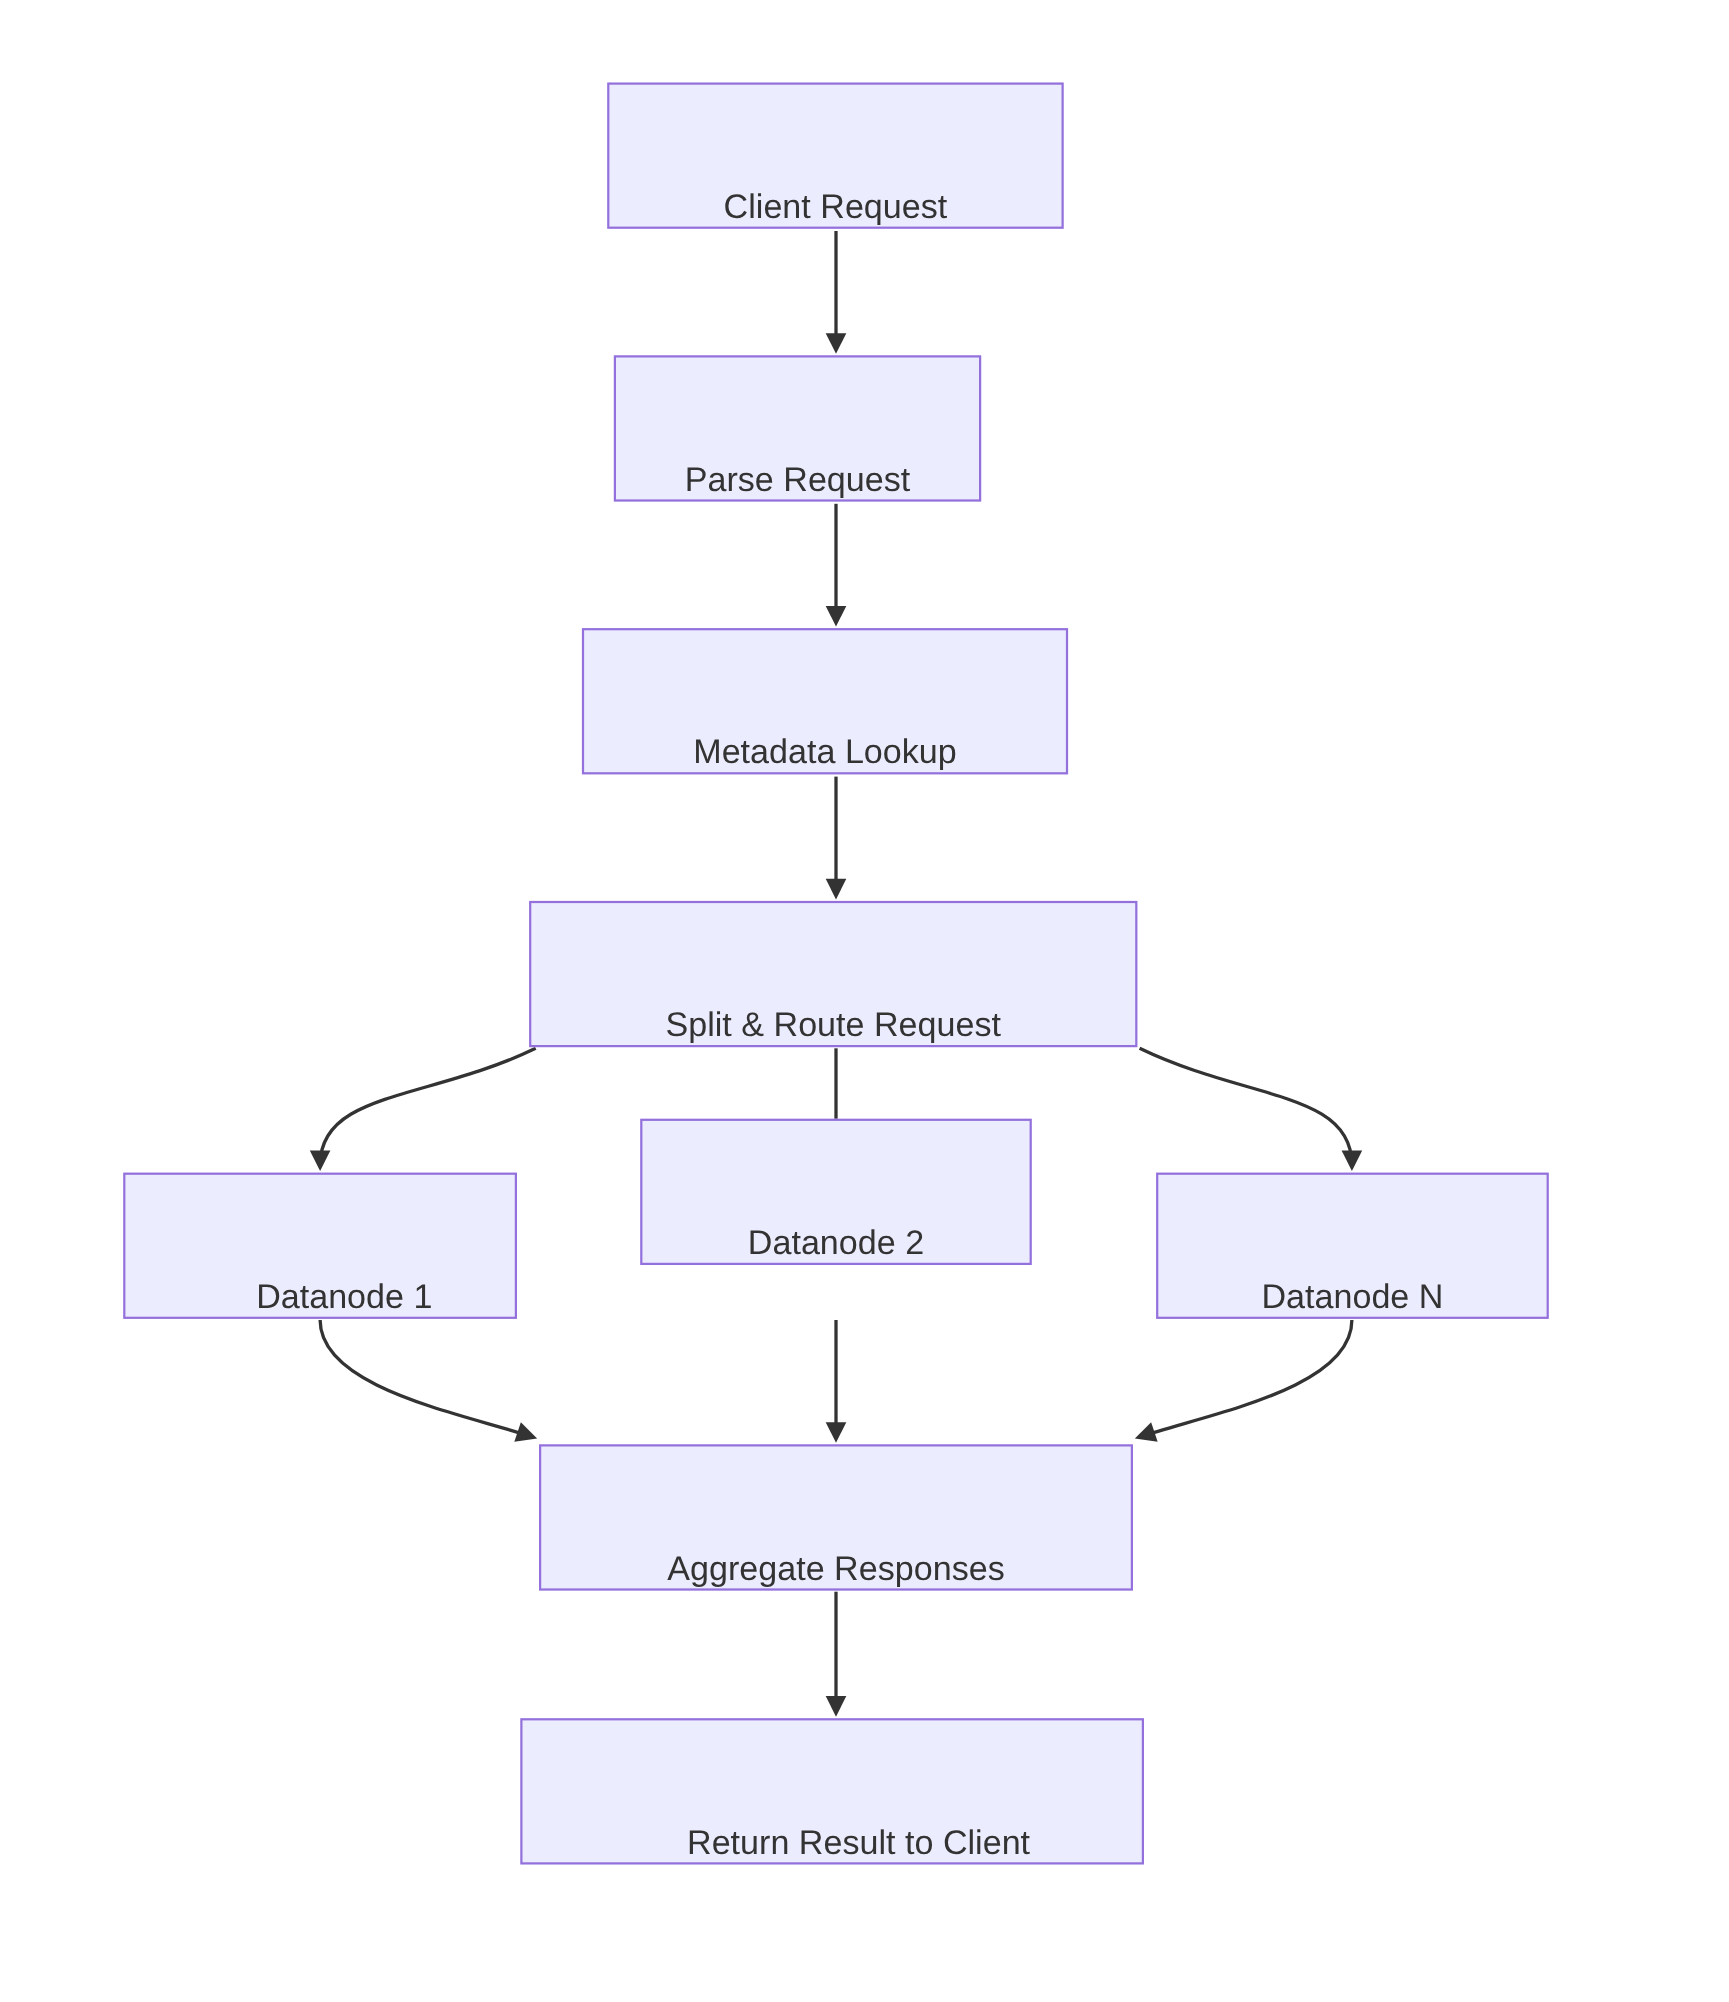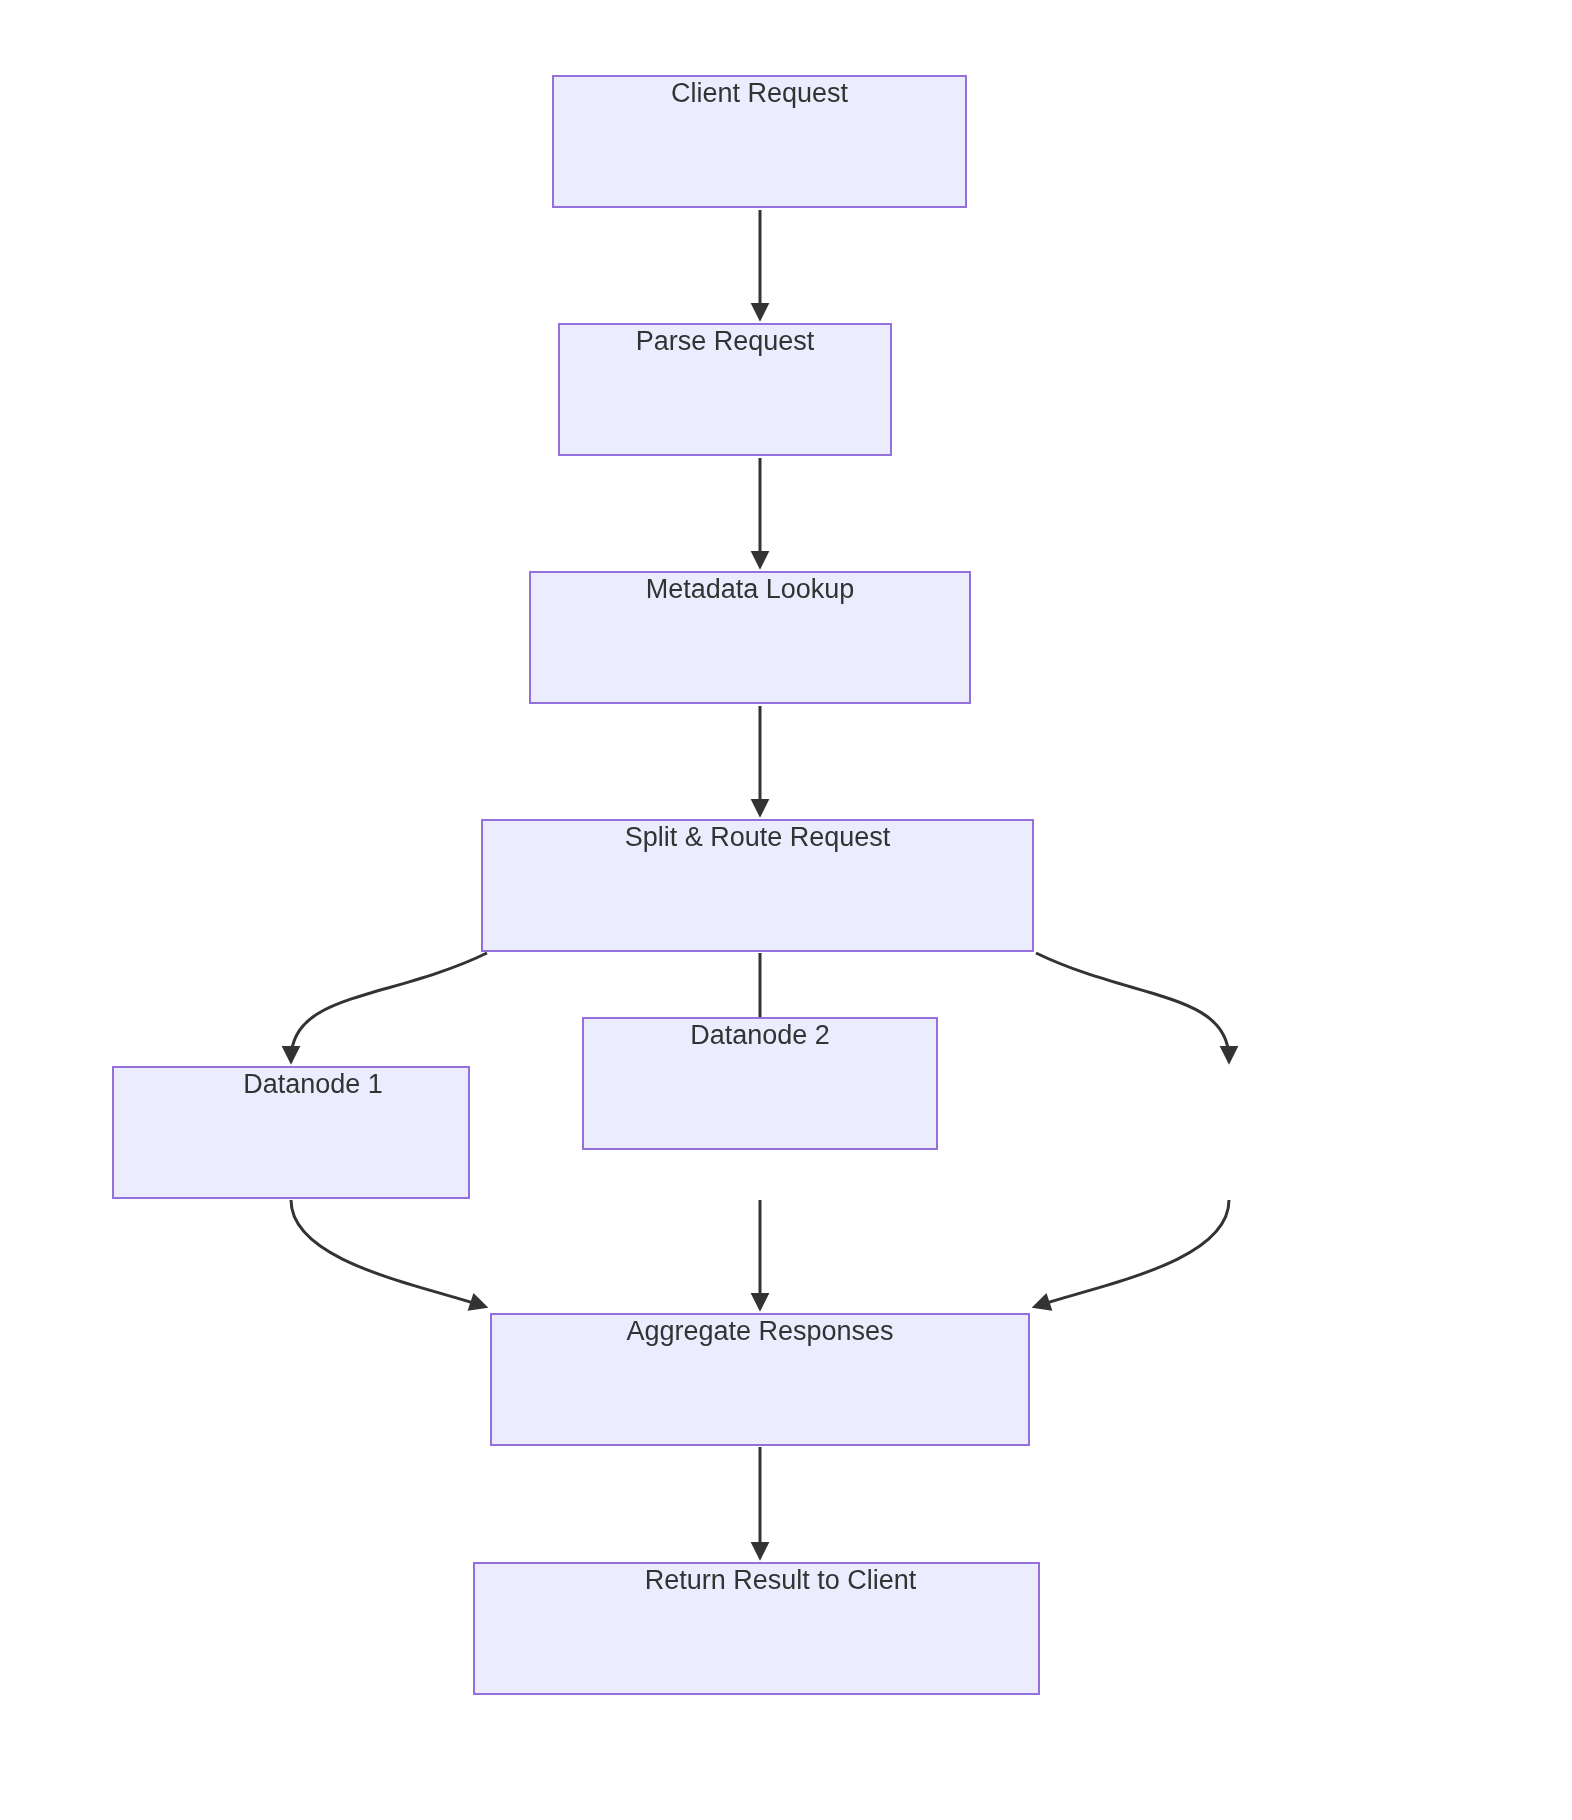--- a/index.html
+++ b/index.html
@@ -35,24 +35,24 @@
     stroke-width: 3;
     fill: none;
   }
   .node {
     position: absolute;
     height: 133px;
     box-sizing: border-box;
     background: var(--node-fill);
     border: 2.5px solid var(--node-border);
     display: flex;
-    align-items: flex-start;
+    align-items: flex-end;
     justify-content: center;
     color: var(--node-text);
-    font-size: 27px;
+    font-size: 31px;
     line-height: 1.2;
     white-space: nowrap;
   }
 </style>
 </head>
 <body>
 
 <div class="canvas">
 
   <svg class="edges" width="1572" height="1820" viewBox="0 0 1572 1820" xmlns="http://www.w3.org/2000/svg">
@@ -91,20 +91,23 @@
   </div>
 
   <div class="node" style="left:112px; top:1066px; width:358px;padding-left:44px;">
     <span>Datanode 1</span>
   </div>
 
   <div class="node" style="left:582px; top:1017px; width:356px;">
     <span>Datanode 2</span>
   </div>
 
+  <div class="node" style="left:1051px; top:1066px; width:357px;">
+    <span>Datanode N</span>
+  </div>
 
   <div class="node" style="left:490px; top:1313px; width:540px;">
     <span>Aggregate Responses</span>
   </div>
 
   <div class="node" style="left:473px; top:1562px; width:567px;padding-left:48px;">
     <span>Return Result to Client</span>
   </div>
 
 </div>

